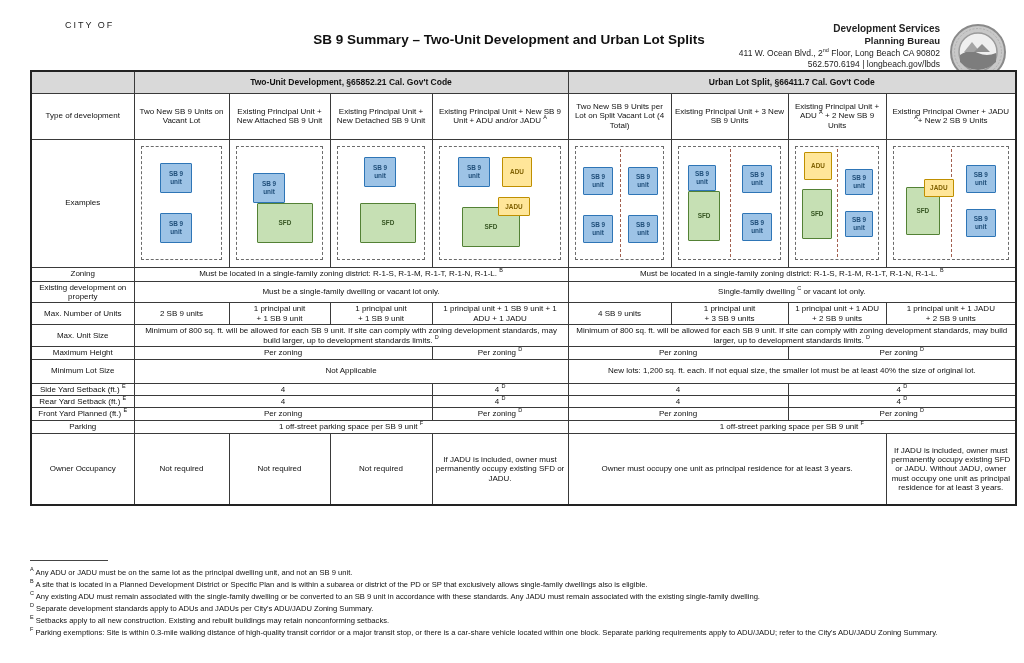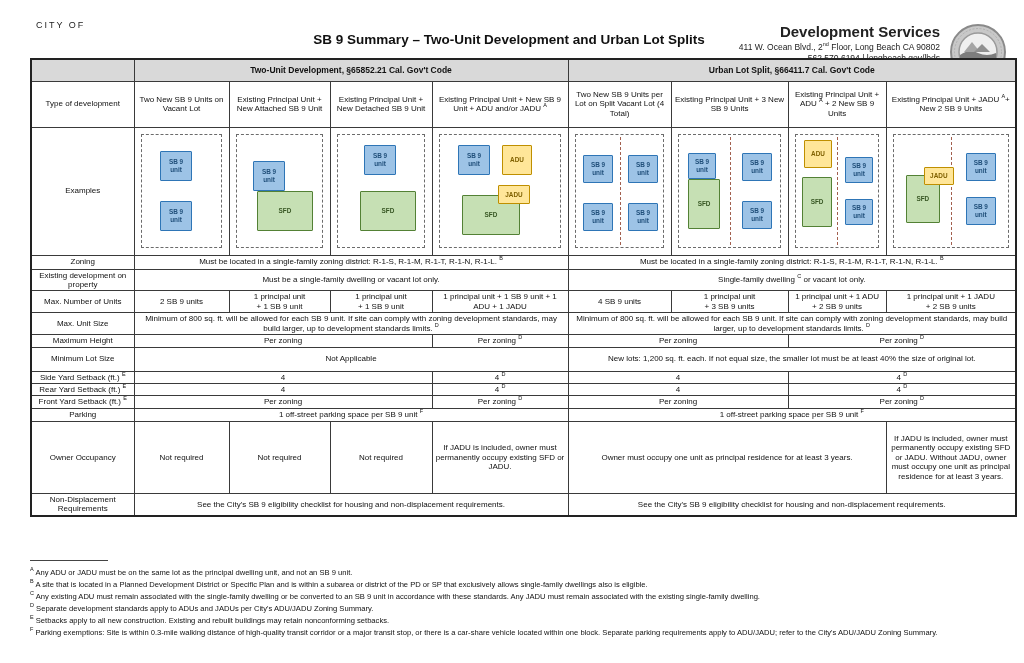--- a/index.html
+++ b/index.html
@@ -3,33 +3,33 @@
 <meta charset="utf-8">
 <style>
   * { margin:0; padding:0; box-sizing:border-box; }
   html,body { background:#fff; }
   body {
     width:1024px; height:663px; position:relative; overflow:hidden;
     font-family:"Liberation Sans", sans-serif; color:#1a1a1a;
   }
   
   .hdr-logo { position:absolute; left:36px; top:20px; }
-  .logo-top { font-size:9px; letter-spacing:2px; color:#222; }
+  .logo-top { font-size:9px; letter-spacing:2px; color:#222;margin-left:29px; }
   .logo-main { font-size:23px; letter-spacing:-0.5px; color:#111; line-height:1; }
   .logo-main .lt { font-weight:normal; }
   .logo-main .bd { font-weight:bold; }
   .hdr-title { position:absolute; left:254px; top:32px; width:510px; text-align:center;
     font-size:13.5px; font-weight:bold; color:#111; }
   .hdr-contact { position:absolute; right:84px; top:22px; width:330px; text-align:right;
     font-size:8.5px; line-height:1.32; color:#222; }
-  .hdr-contact .b1 { font-weight:bold; font-size:15px; }
+  .hdr-contact .b1 { font-weight:bold; font-size:10px; }
   .hdr-contact .b2 { font-weight:bold; font-size:9.5px; }
   .seal { position:absolute; right:18px; top:24px; width:56px; height:56px; }
   
-  table.sb9 { position:absolute; left:30px; top:58px; width:985px;
+  table.sb9 { position:absolute; left:30px; top:70px; width:985px;
     border-collapse:collapse; table-layout:fixed; font-size:8px; line-height:1.18; }
   table.sb9 td { border:1px solid #3a3a3a; text-align:center; vertical-align:middle;
     padding:1px 3px; color:#111; }
   table.sb9 { border:2px solid #222; }
   td.lbl { text-align:left; padding-left:5px; font-size:8px; }
   td.gray { background:#d9d9d9; font-weight:bold; font-size:8.5px; }
   td.notecell { background:#d9d9d9; font-style:italic; font-size:7.6px; }
   .sup { font-size:5.5px; vertical-align:super; line-height:0; }
   .prewrap { white-space:pre-line; }
   
@@ -52,20 +52,21 @@
 <body>
 
 <div class="hdr-logo">
   <div class="logo-top">CITY OF</div>
 </div>
 
 <div class="hdr-title">SB 9 Summary – Two-Unit Development and Urban Lot Splits</div>
 
 <div class="hdr-contact">
   <div class="b1">Development Services</div>
+  <div class="b2">Planning Bureau</div>
   <div><span>411 W. Ocean Blvd., 2</span><span class="sup">nd</span><span> Floor, Long Beach CA 90802</span></div>
   <div>562.570.6194 | longbeach.gov/lbds</div>
 </div>
 
 <svg class="seal" viewBox="0 0 56 56">
   <circle cx="28" cy="28" r="27" fill="#c8c8c8" stroke="#8a8a8a" stroke-width="2"></circle>
   <circle cx="28" cy="28" r="19" fill="#efefef" stroke="#9a9a9a" stroke-width="1.5"></circle>
   <path d="M10 31 Q 20 24 28 29 Q 37 33 46 29 L46 38 Q 37 46 28 46 Q 18 46 10 38 Z" fill="#7d7d7d"></path>
   <path d="M14 28 L22 18 L30 28 Z" fill="#a5a5a5"></path>
   <path d="M24 28 L32 20 L40 28 Z" fill="#909090"></path>
@@ -94,21 +95,21 @@
 
   <tr style="height:46px">
     <td class="lbl">Type of development</td>
     <td><span>Two New SB 9 Units on Vacant Lot</span></td>
     <td><span>Existing Principal Unit + New Attached SB 9 Unit</span></td>
     <td><span>Existing Principal Unit + New Detached SB 9 Unit</span></td>
     <td><span>Existing Principal Unit + New SB 9 Unit + ADU and/or JADU </span><span class="sup">A</span></td>
     <td><span>Two New SB 9 Units per Lot on Split Vacant Lot (4 Total)</span></td>
     <td><span>Existing Principal Unit + 3 New SB 9 Units</span></td>
     <td><span>Existing Principal Unit + ADU </span><span class="sup">A</span><span> + 2 New SB 9 Units</span></td>
-    <td><span>Existing Principal Unit + JADU </span><span class="sup">A</span><span>+ New 2 SB 9 Units</span></td>
+    <td><span>Existing Principal Owner + JADU </span><span class="sup">A</span><span>+ New 2 SB 9 Units</span></td>
   </tr>
 
   <tr style="height:128px">
     <td class="lbl">Examples</td>
 
     <td class="ex">
       <div class="lot" style="width:81px">
         <div class="bx blue" style="left:18px;top:16px">
               <span class="prewrap">SB 9
 unit</span>
@@ -306,21 +307,21 @@
 
   <tr style="height:12px">
     <td class="lbl"><span>Rear Yard Setback (ft.)</span> <span class="sup">E</span></td>
     <td colspan="3">4</td>
     <td><span>4</span> <span class="sup">D</span></td>
     <td colspan="2">4</td>
     <td colspan="2"><span>4</span> <span class="sup">D</span></td>
   </tr>
 
   <tr style="height:12px">
-    <td class="lbl"><span>Front Yard Setback (ft.)</span> <span class="sup">E</span></td>
+    <td class="lbl"><span>Front Yard Planned (ft.)</span> <span class="sup">E</span></td>
     <td colspan="3">Per zoning</td>
     <td><span>Per zoning</span> <span class="sup">D</span></td>
     <td colspan="2">Per zoning</td>
     <td colspan="2"><span>Per zoning</span> <span class="sup">D</span></td>
   </tr>
 
   <tr style="height:13px">
     <td class="lbl">Parking</td>
     <td colspan="4"><span>1 off-street parking space per SB 9 unit </span><span class="sup">F</span></td>
     <td colspan="4"><span>1 off-street parking space per SB 9 unit </span><span class="sup">F</span></td>
@@ -331,25 +332,20 @@
     <td>Not required</td>
     <td>Not required</td>
     <td>Not required</td>
     <td>If JADU is included, owner must permanently occupy existing SFD or JADU.</td>
     <td colspan="3">Owner must occupy one unit as principal residence for at least 3 years.</td>
     <td>If JADU is included, owner must permanently occupy existing SFD or JADU. Without JADU, owner must occupy one unit as principal residence for at least 3 years.</td>
   </tr>
 
 
 
-  <tr style="height:20px">
-    <td class="lbl">Non-Displacement Requirements</td>
-    <td colspan="4">See the City's SB 9 eligibility checklist for housing and non-displacement requirements.</td>
-    <td colspan="4">See the City's SB 9 eligibility checklist for housing and non-displacement requirements.</td>
-  </tr>
 </tbody>
   </table>
 
 <div class="fn-rule"></div>
 <div class="fnotes">
   <div class="fline"><span class="fn-sup">A</span> <span>Any ADU or JADU must be on the same lot as the principal dwelling unit, and not an SB 9 unit.</span></div>
   <div class="fline"><span class="fn-sup">B</span> <span>A site that is located in a Planned Development District or Specific Plan and is within a subarea or district of the PD or SP that exclusively allows single-family dwellings also is eligible.</span></div>
   <div class="fline"><span class="fn-sup">C</span> <span>Any existing ADU must remain associated with the single-family dwelling or be converted to an SB 9 unit in accordance with these standards. Any JADU must remain associated with the existing single-family dwelling.</span></div>
   <div class="fline"><span class="fn-sup">D</span> <span>Separate development standards apply to ADUs and JADUs per City's ADU/JADU Zoning Summary.</span></div>
   <div class="fline"><span class="fn-sup">E</span> <span>Setbacks apply to all new construction. Existing and rebuilt buildings may retain nonconforming setbacks.</span></div>

